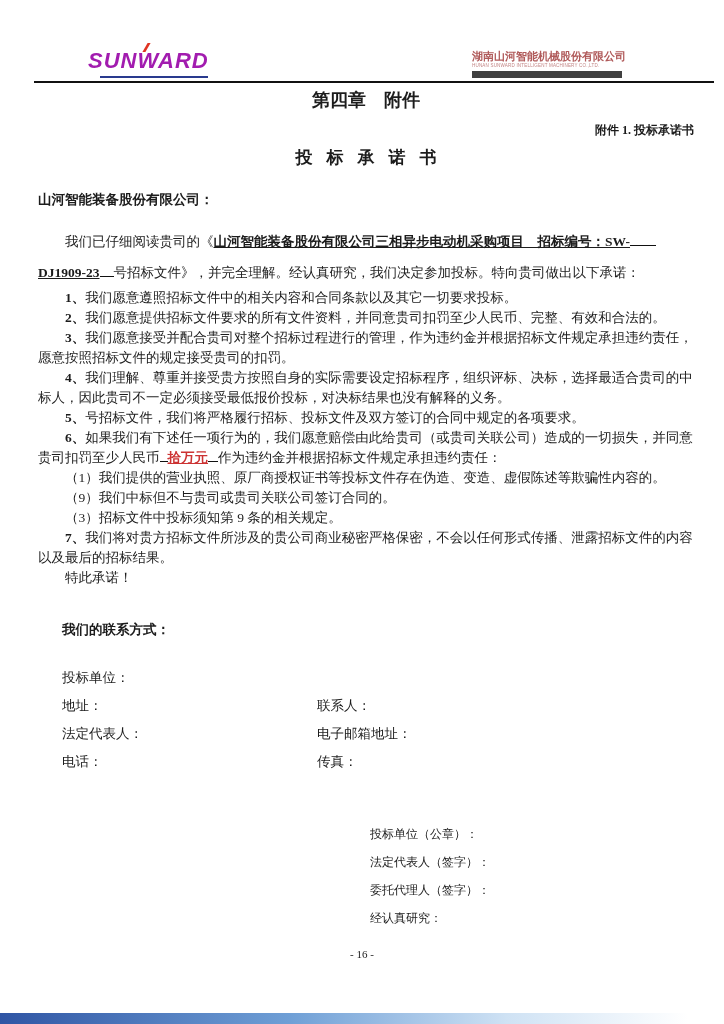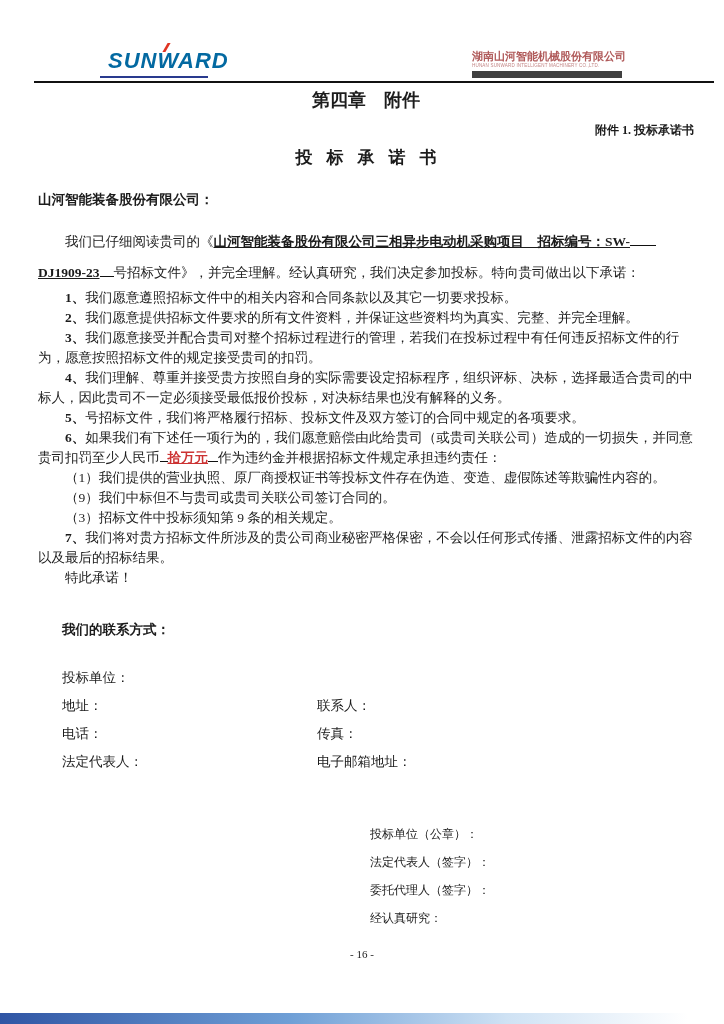--- a/index.html
+++ b/index.html
@@ -8,25 +8,25 @@
     width:724px;height:1024px;
     margin:0 auto;
     background:#ffffff;
     font-family:"Liberation Serif","DejaVu Serif",serif;
     color:#1c1c1c;
     overflow:hidden;
   }
   
   .header{position:absolute;top:0;left:0;right:0;height:84px;}
   .logo{
-    position:absolute;left:108px;top:50px;
+    position:absolute;left:88px;top:50px;
     font-family:"Liberation Sans","DejaVu Sans",sans-serif;
     font-weight:bold;font-style:italic;
     font-size:22px;letter-spacing:1px;
-    color:#0369a1;line-height:22px;
+    color:#a21caf;line-height:22px;
   }
   .logo .logo-accent{
     position:absolute;top:-7px;left:57px;
     width:3px;height:9px;background:#e03322;
     transform:skewX(-30deg);
   }
   .logo-underline{
     position:absolute;left:100px;top:76px;width:108px;height:2px;
     background:#293a8e;
   }
@@ -123,41 +123,41 @@
   <div class="content">
 
     <p class="chapter-title">第四章　附件</p>
     <p class="attachment-heading">附件 1.  投标承诺书</p>
     <p class="letter-title">投标承诺书</p>
     <p class="salutation">山河智能装备股份有限公司：</p>
 
     <p class="intro"><span>我们已仔细阅读贵司的《</span><span class="ul-bold">山河智能装备股份有限公司三相异步电动机采购项目　招标编号：SW-</span><span class="blank-ul" style="width:26px"></span><span class="ul-bold">DJ1909-23</span><span class="blank-ul" style="width:14px"></span><span>号招标文件》，并完全理解。经认真研究，我们决定参加投标。特向贵司做出以下承诺：</span></p>
 
     <p class="body-text"><b>1、</b><span>我们愿意遵照招标文件中的相关内容和合同条款以及其它一切要求投标。</span></p>
-    <p class="body-text"><b>2、</b><span>我们愿意提供招标文件要求的所有文件资料，并保证这些资料均为真实、完整、并完全理解。</span></p>
-    <p class="body-text"><b>3、</b><span>我们愿意接受并配合贵司对整个招标过程进行的管理，若我们在投标过程中有任何违反招标文件的行为，愿意按照招标文件的规定接受贵司的扣罚。</span></p>
+    <p class="body-text"><b>2、</b><span>我们愿意提供招标文件要求的所有文件资料，并同意贵司扣罚至少人民币、完整、有效和合法的。</span></p>
+    <p class="body-text"><b>3、</b><span>我们愿意接受并配合贵司对整个招标过程进行的管理，作为违约金并根据招标文件规定承担违约责任，愿意按照招标文件的规定接受贵司的扣罚。</span></p>
     <p class="body-text"><b>4、</b><span>我们理解、尊重并接受贵方按照自身的实际需要设定招标程序，组织评标、决标，选择最适合贵司的中标人，因此贵司不一定必须接受最低报价投标，对决标结果也没有解释的义务。</span></p>
     <p class="body-text"><b>5、</b><span>号招标文件，我们将严格履行招标、投标文件及双方签订的合同中规定的各项要求。</span></p>
 
     <p class="body-text"><b>6、</b><span>如果我们有下述任一项行为的，我们愿意赔偿由此给贵司（或贵司关联公司）造成的一切损失，并同意贵司扣罚至少人民币</span><span class="blank-ul" style="width:8px"></span><span class="penalty">拾万元</span><span class="blank-ul" style="width:10px"></span><span>作为违约金并根据招标文件规定承担违约责任：</span></p>
 
     <p class="body-text">（1）我们提供的营业执照、原厂商授权证书等投标文件存在伪造、变造、虚假陈述等欺骗性内容的。</p>
     <p class="body-text">（9）我们中标但不与贵司或贵司关联公司签订合同的。</p>
     <p class="body-text">（3）招标文件中投标须知第 9 条的相关规定。</p>
 
     <p class="body-text"><b>7、</b><span>我们将对贵方招标文件所涉及的贵公司商业秘密严格保密，不会以任何形式传播、泄露招标文件的内容以及最后的招标结果。</span></p>
 
     <p class="closing">特此承诺！</p>
 
     <div class="contact">
       <p class="contact-heading">我们的联系方式：</p>
       <p class="contact-line first"><span>投标单位：</span></p>
       <p class="contact-line"><span class="contact-left">地址：</span><span>联系人：</span></p>
+      <p class="contact-line"><span class="contact-left">法定代表人：</span><span>电子邮箱地址：</span></p>
       <p class="contact-line"><span class="contact-left">电话：</span><span>传真：</span></p>
-      <p class="contact-line"><span class="contact-left">法定代表人：</span><span>电子邮箱地址：</span></p>
     </div>
 
     <div class="signature">
       <p>投标单位（公章）：</p>
       <p>法定代表人（签字）：</p>
       <p>委托代理人（签字）：</p>
       <p>经认真研究：</p>
     </div>
 
   </div>

